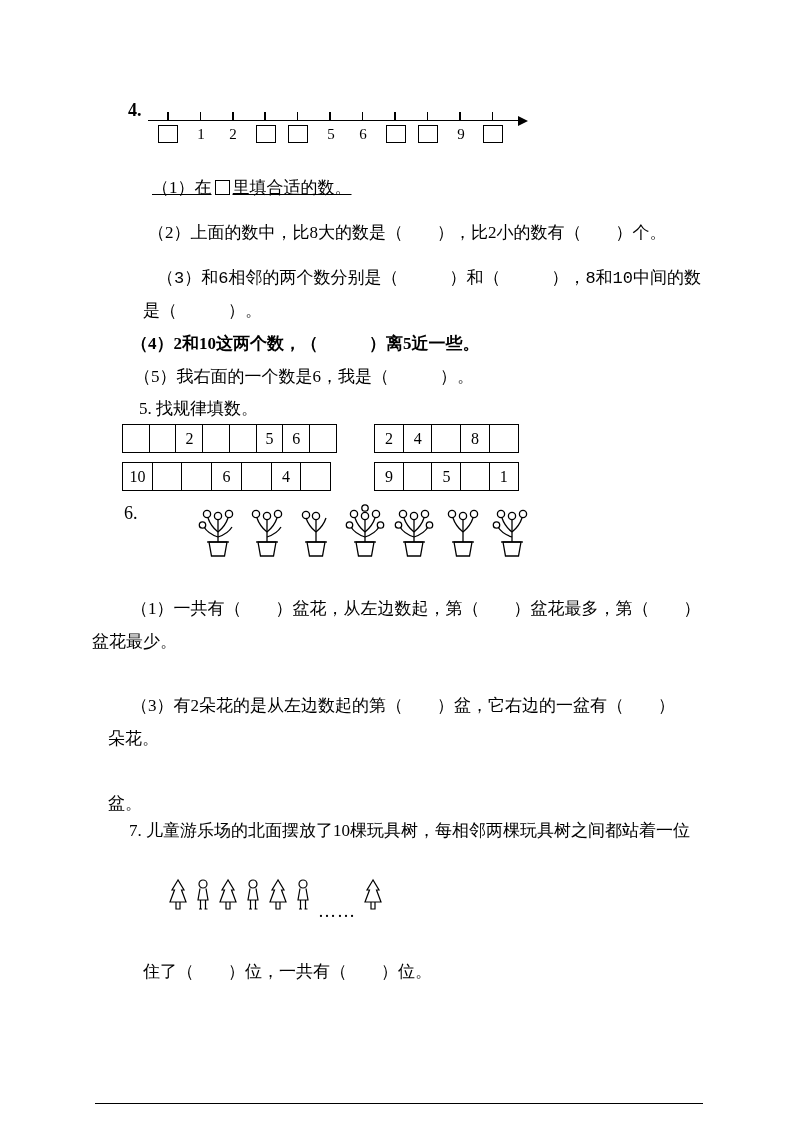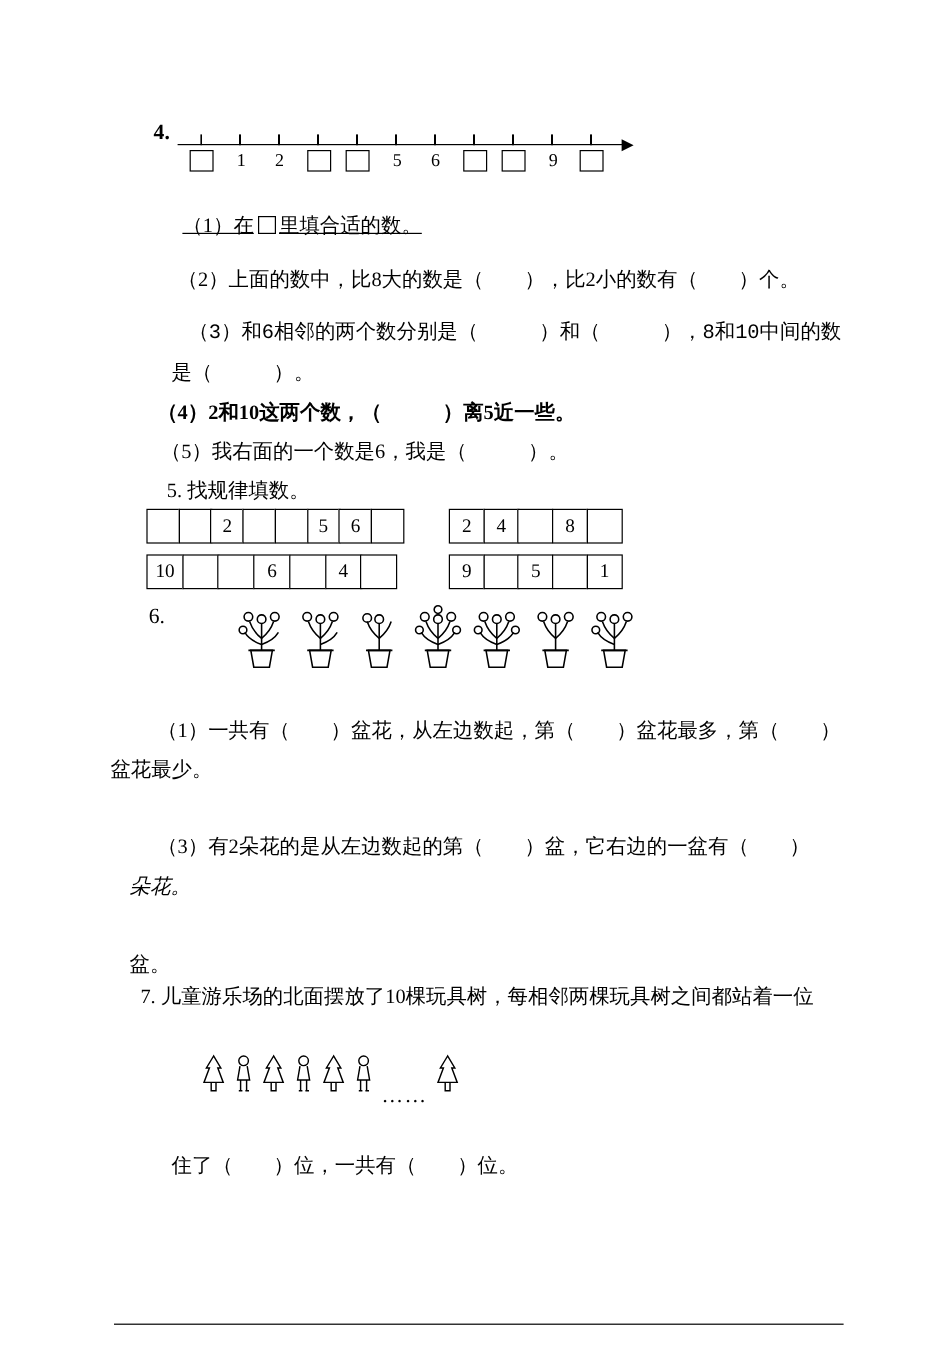--- a/index.html
+++ b/index.html
@@ -227,24 +227,24 @@
             <circle cx="11" cy="14" r="3.6"></circle>
             <circle cx="33" cy="14" r="3.6"></circle>
             <circle cx="6.5" cy="25" r="3.2"></circle>
           </g>
         </svg></span>
   </div>
 
   <div class="abs txt" style="left:131px; top:597px;">（1）一共有（　　）盆花，从左边数起，第（　　）盆花最多，第（　　）</div>
   <div class="abs txt" style="left:92px; top:630px;">盆花最少。</div>
   <div class="abs txt" style="left:131px; top:694px;">（3）有2朵花的是从左边数起的第（　　）盆，它右边的一盆有（　　）</div>
-  <div class="abs txt" style="left:108px; top:727px;font-style:italic;">朵花。</div>
+  <div class="abs txt" style="left:108px; top:727px;">朵花。</div>
   <div class="abs txt" style="left:108px; top:792px;">盆。</div>
 
-  <div class="abs txt" style="left:117px; top:819px;">7. 儿童游乐场的北面摆放了10棵玩具树，每相邻两棵玩具树之间都站着一位</div>
+  <div class="abs txt" style="left:129px; top:819px;">7. 儿童游乐场的北面摆放了10棵玩具树，每相邻两棵玩具树之间都站着一位</div>
 
   <div class="trees">
     <span><svg width="20" height="36" viewBox="0 0 20 36">
           <g fill="none" stroke="#000" stroke-width="1.2">
             <path d="M10 2 L4 12 L6.5 12 L2 24 L18 24 L13.5 12 L16 12 Z"></path>
             <path d="M8 24 v7 h4 v-7"></path>
           </g>
         </svg></span>
     <span><svg width="16" height="36" viewBox="0 0 16 36">
           <g fill="none" stroke="#000" stroke-width="1.2">

